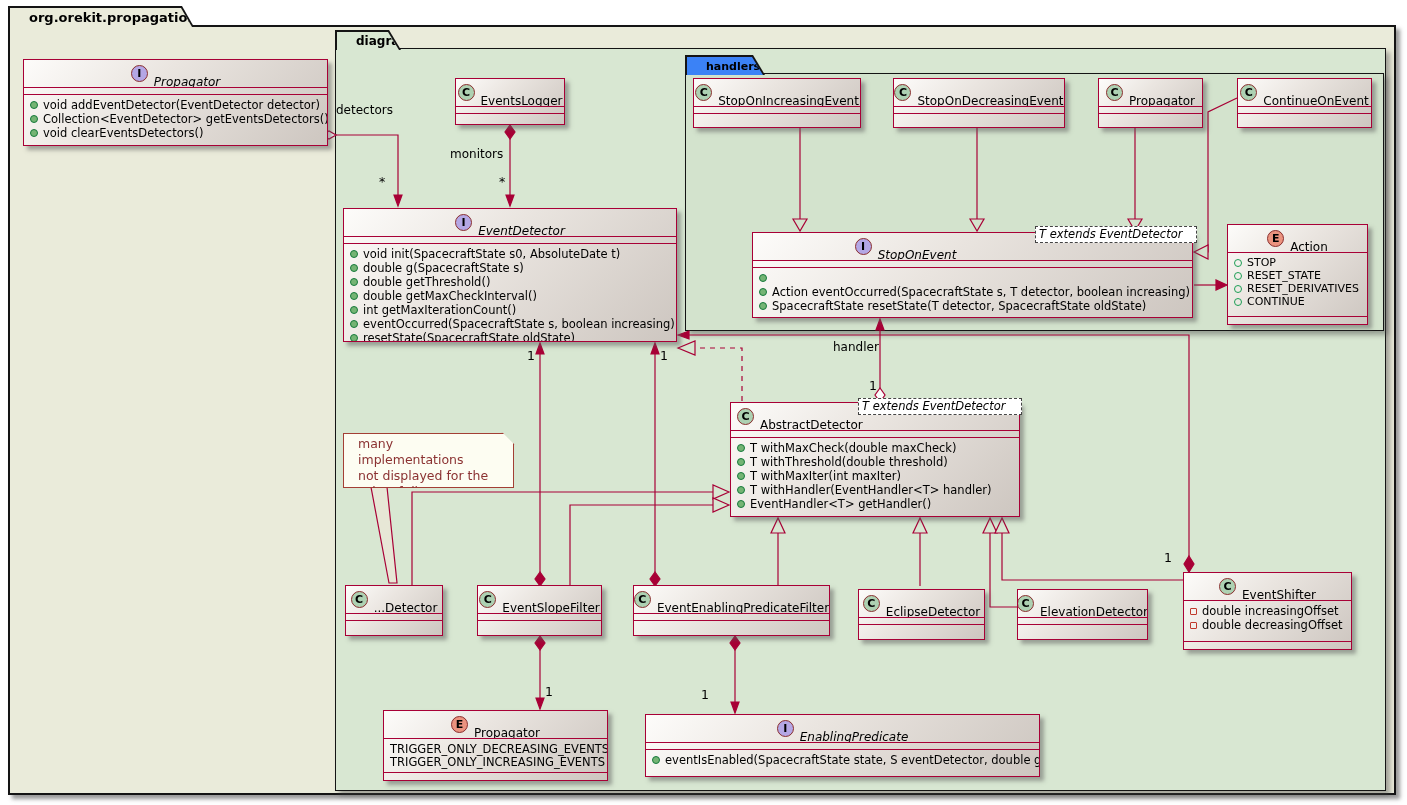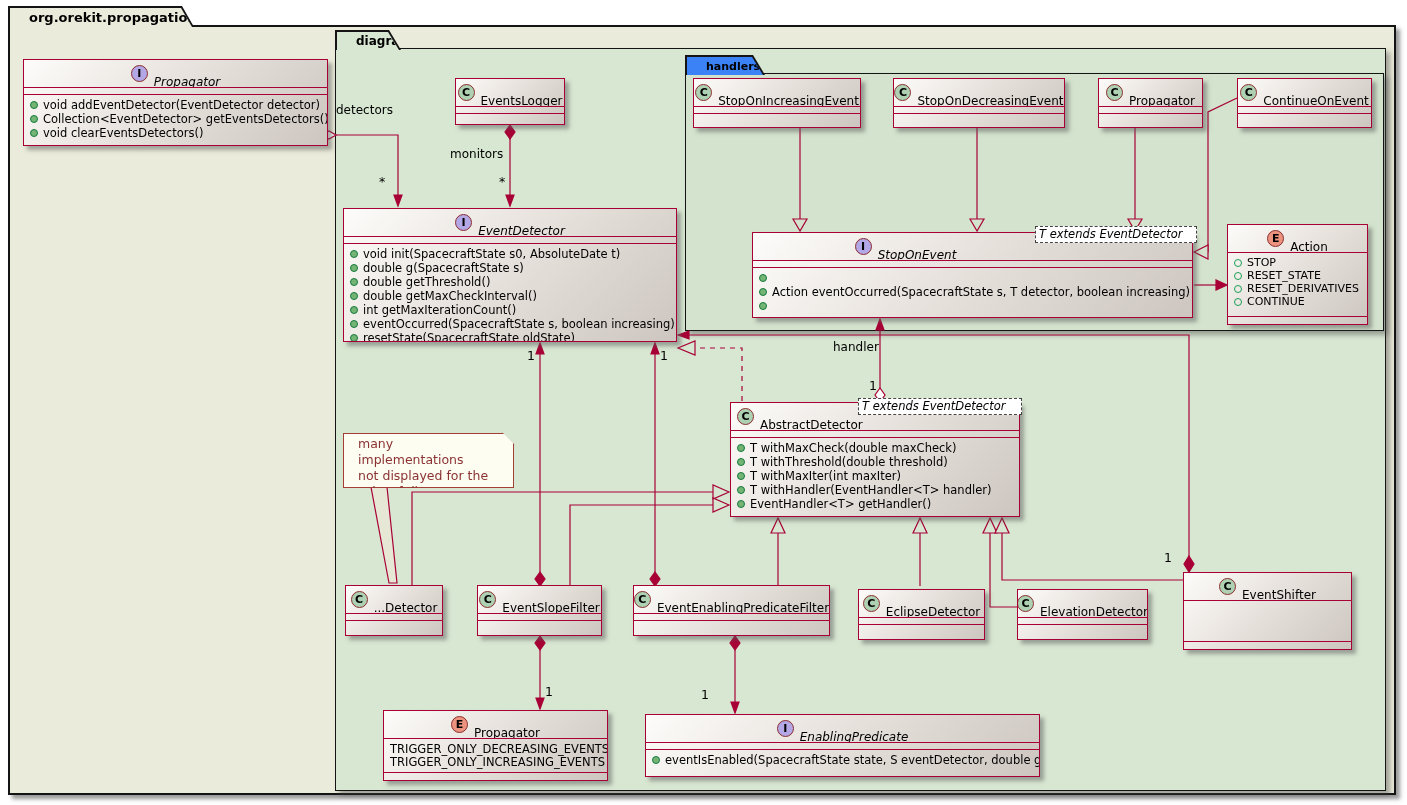--- a/index.html
+++ b/index.html
@@ -272,20 +272,21 @@
     <div class="members">
         <div class="member">
           <span class="mi method"></span>
         </div>
         <div class="member">
           <span class="mi method"></span>
           <span>Action eventOccurred(SpacecraftState s, T detector, boolean increasing)</span>
         </div>
         <div class="member">
           <span class="mi method"></span>
+          <span>SpacecraftState resetState(T detector, SpacecraftState oldState)</span>
         </div>
       </div>
   </div>
   <div class="generic" style="left:1035px;top:226px;width:162px">T extends EventDetector</div>
 
   <div class="cls" style="left:1227px;top:224px;width:141px;height:101px">
     <div class="title">
       <span class="circ e">E</span>
       <span class="cname">Action</span>
     </div>
@@ -421,20 +422,30 @@
       <span class="cname">ElevationDetector</span>
     </div>
     <div class="erow"></div>
   </div>
 
   <div class="cls" style="left:1183px;top:572px;width:169px;height:78px">
     <div class="title">
       <span class="circ c">C</span>
       <span class="cname">EventShifter</span>
     </div>
+    <div class="members">
+        <div class="member">
+          <span class="mi field"></span>
+          <span>double increasingOffset</span>
+        </div>
+        <div class="member">
+          <span class="mi field"></span>
+          <span>double decreasingOffset</span>
+        </div>
+      </div>
     <div class="erow-t"></div>
   </div>
 
   <div class="cls" style="left:383px;top:710px;width:225px;height:71px">
     <div class="title">
       <span class="circ e">E</span>
       <span class="cname">Propagator</span>
     </div>
     <div class="members tight">
         <div class="member">

